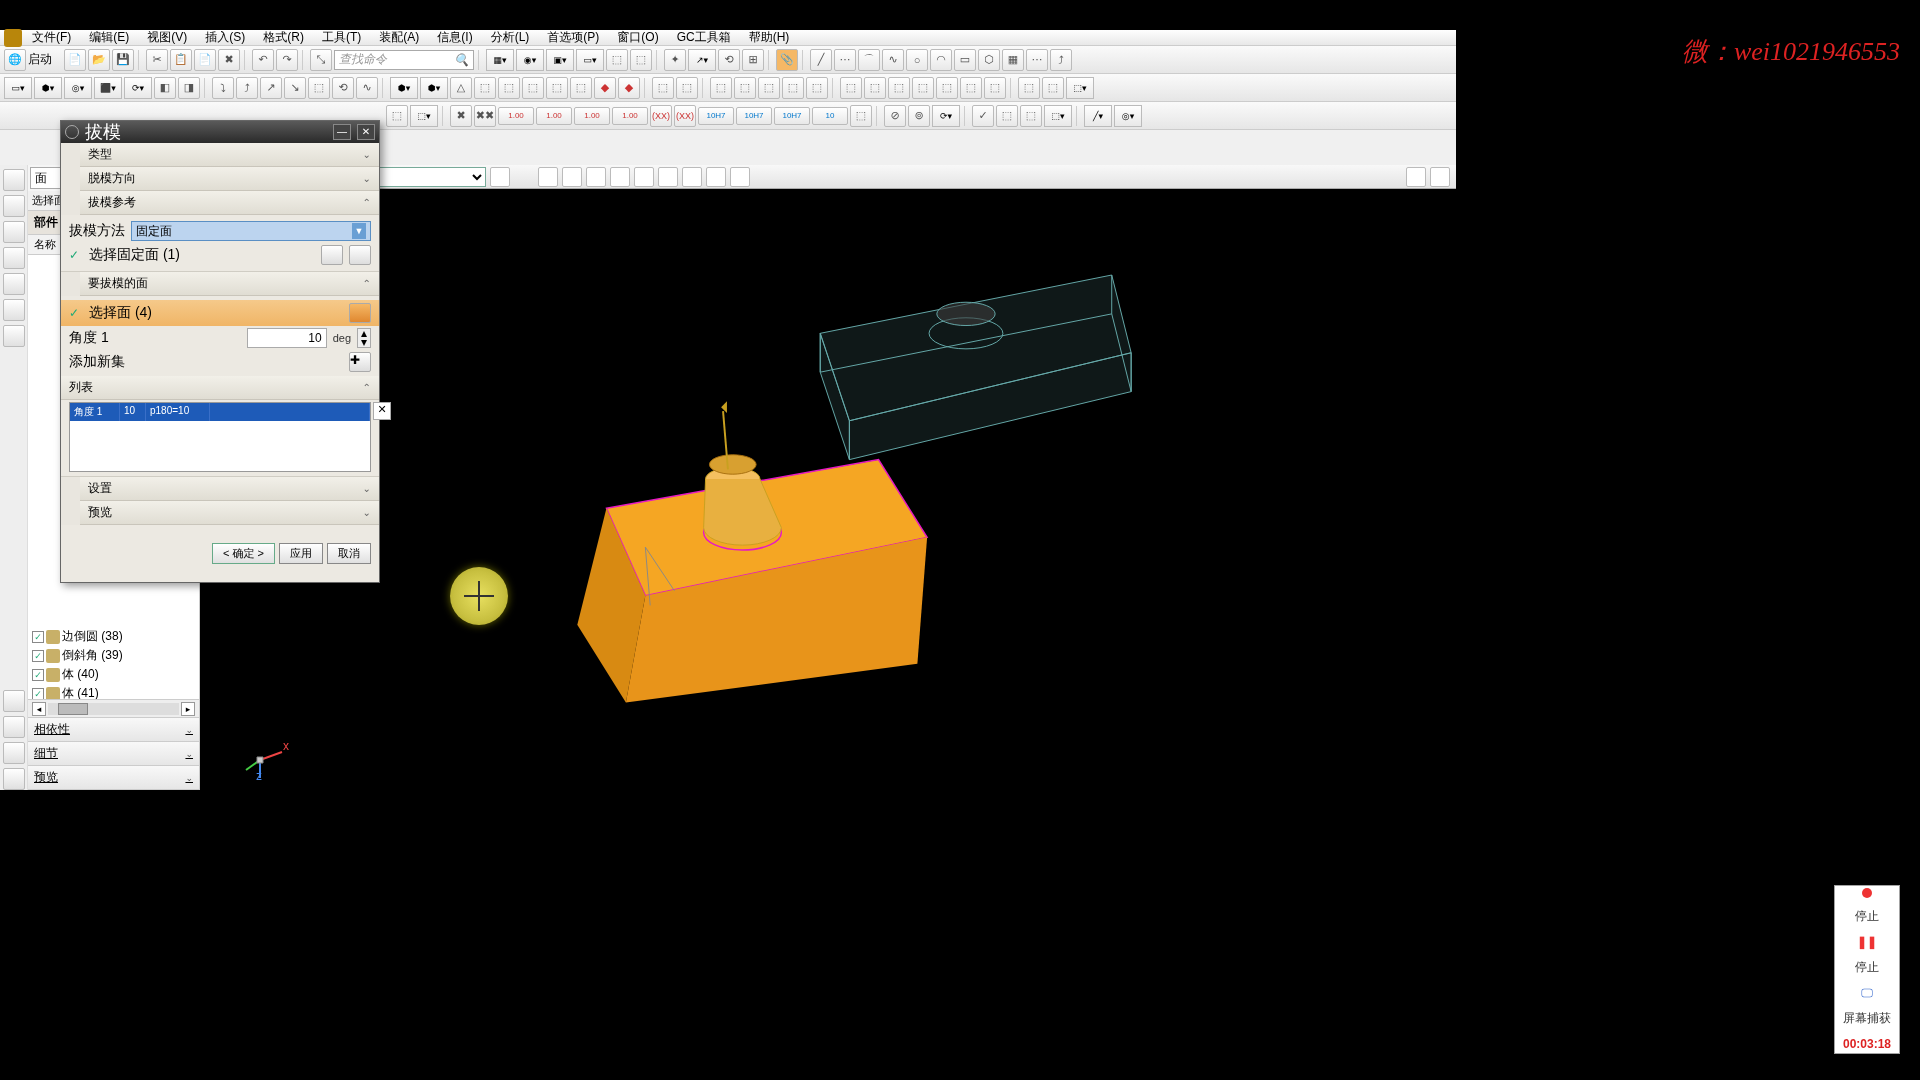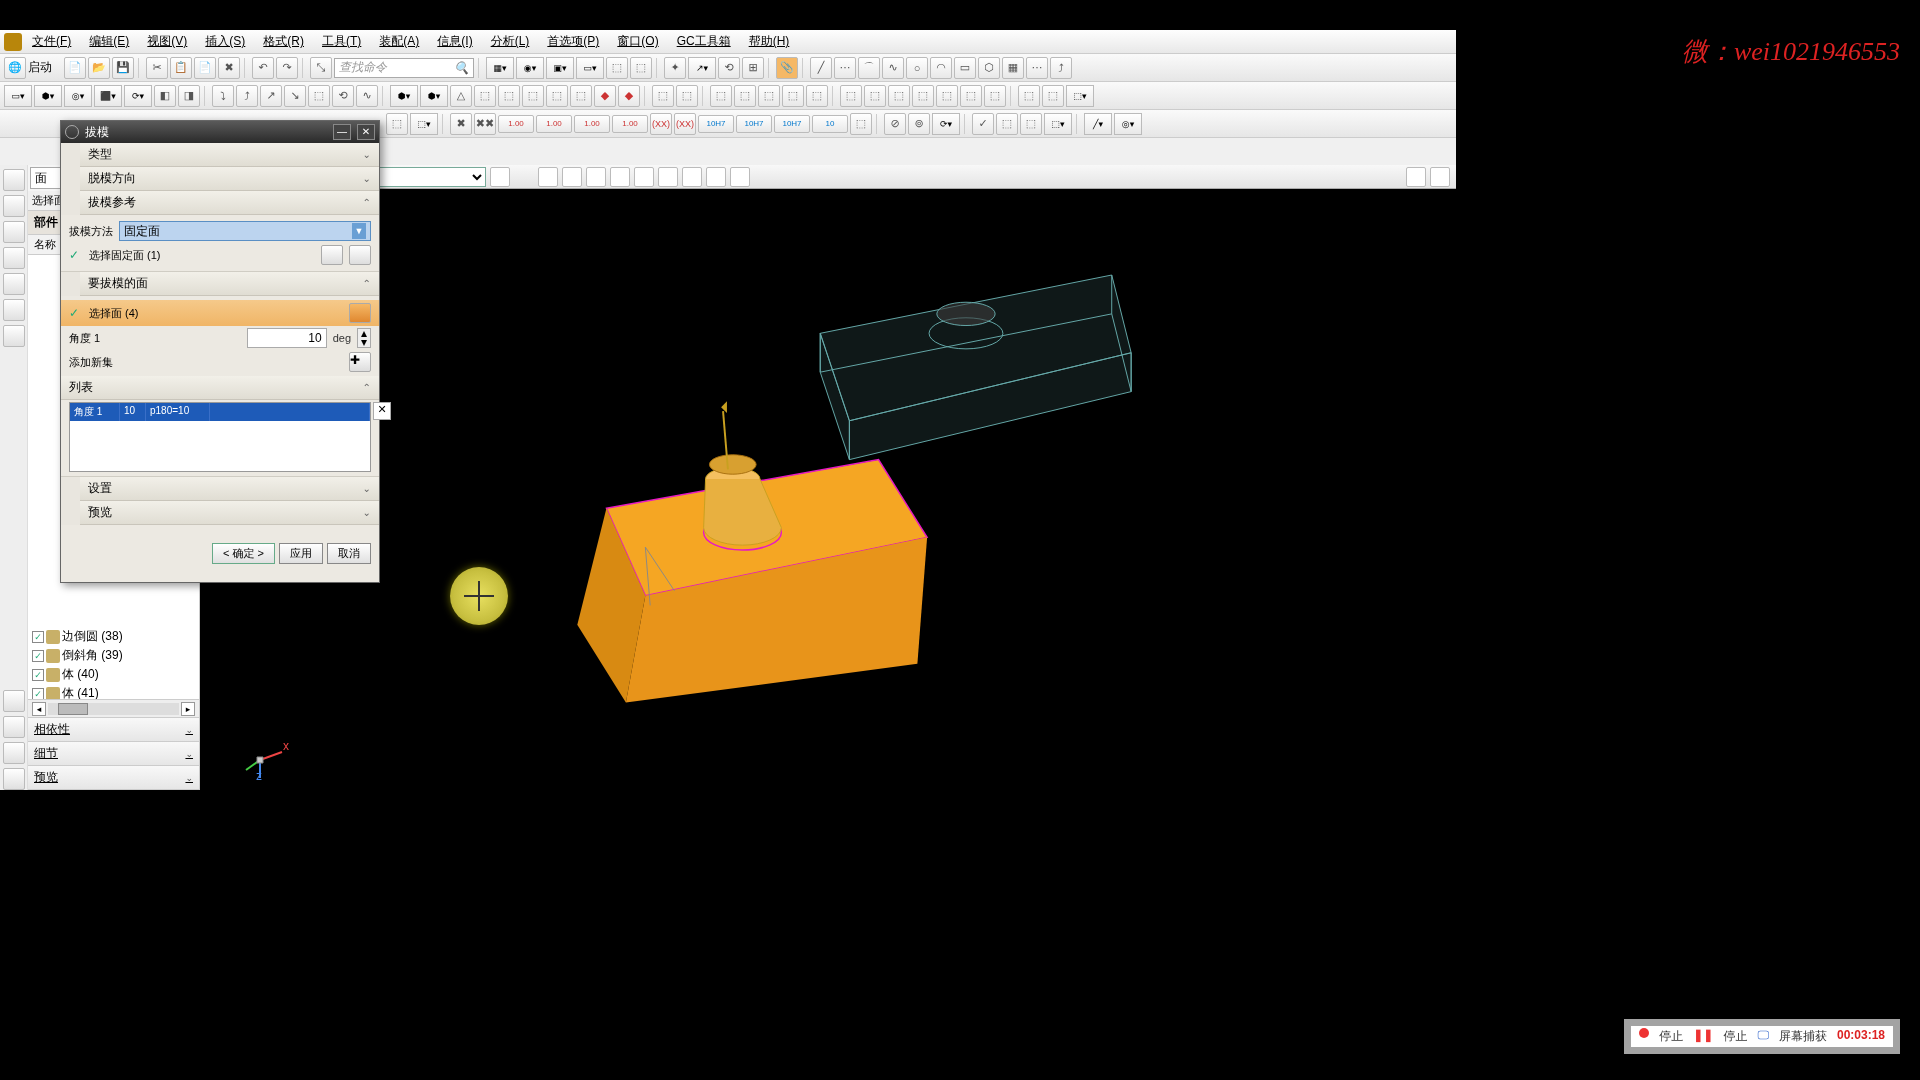--- a/index.html
+++ b/index.html
@@ -1,18 +1,18 @@
 <!DOCTYPE html>
 <html><head>
 <meta charset="utf-8">
 <style>
 * { margin: 0; padding: 0; box-sizing: border-box; font-family: "Microsoft YaHei", SimSun, sans-serif; font-size: 12px; }
 body { background: #000; width: 1920px; height: 1080px; overflow: hidden; position: relative; }
 .app-window { position: absolute; left: 0; top: 30px; width: 1456px; height: 760px; background: #f0f0f0; }
-.menubar { display: flex; align-items: center; height: 24px; background: linear-gradient(#fefefe,#e8e8e8); border-bottom: 1px solid #ccc; padding: 0 4px; gap: 2px; text-decoration: underline; }
+.menubar { display: flex; align-items: center; height: 16px; background: linear-gradient(#fefefe,#e8e8e8); border-bottom: 1px solid #ccc; padding: 0 4px; gap: 2px; }
 .menubar .logo { width: 18px; height: 18px; background: #b8860b; border-radius: 3px; }
 .menubar .item { padding: 2px 8px; cursor: default; }
 .toolbar-row { display: flex; align-items: center; height: 28px; background: linear-gradient(#fafafa,#e6e6e6); border-bottom: 1px solid #ccc; padding: 0 4px; gap: 2px; }
 .toolbar-row .tbtn { width: 22px; height: 22px; background: linear-gradient(#fff,#e8e8e8); border: 1px solid #bbb; border-radius: 2px; display: flex; align-items: center; justify-content: center; font-size: 11px; color: #555; }
 .toolbar-row .tbtn.small { width: 36px; height: 18px; }
 .toolbar-row .sep { width: 4px; height: 20px; border-left: 1px solid #ccc; margin: 0 2px; }
 .toolbar-row .search-box { width: 140px; height: 20px; border: 1px solid #aaa; background: #fff; padding: 0 4px; color: #999; font-style: italic; display: flex; align-items: center; justify-content: space-between; }
 .toolbar-row .dd { width: 28px; height: 22px; background: linear-gradient(#fff,#e8e8e8); border: 1px solid #bbb; display: flex; align-items: center; justify-content: center; font-size: 9px; }
 .content-area { position: absolute; left: 0; top: 135px; right: 0; bottom: 0; display: flex; }
 .left-panel { width: 200px; background: #f5f5f5; border-right: 1px solid #ccc; display: flex; }
@@ -37,46 +37,46 @@
 .viewport { flex:1; background: #000; position:relative; }
 .sel-bar { position:absolute; left:0; right:0; top:0; height:24px; background:linear-gradient(#f8f8f8,#e4e4e4); border-bottom:1px solid #aaa; display:flex; align-items:center; gap:4px; padding:0 6px; }
 .sel-bar .sbtn { width:20px;height:20px;border:1px solid #bbb;background:#fff;border-radius:2px; }
 .sel-bar select { height:20px; width:160px; border:1px solid #7a9; background:#fff; }
 .status-strip { position:absolute; left:0; right:0; top:24px; height:18px; background:#b0b0b0; color:#000; text-align:center; font-size:11px; line-height:18px;}
 .viewport-3d { position:absolute; left:0; right:0; top:42px; bottom:0; background:#000; }
 .axis-widget { position:absolute; left:40px; bottom:10px; width:50px; height:50px; }
 .dialog { position:absolute; left:60px; top:120px; width:320px; background:#e9e6df; border:1px solid #666; box-shadow: 3px 3px 8px rgba(0,0,0,0.4); z-index: 100; }
 .dialog-title { height:22px; background: linear-gradient(#5a5a5a,#2a2a2a); color:#fff; display:flex; align-items:center; padding:0 4px; gap:6px; }
 .dialog-title .gear { width:14px;height:14px;border:1px solid #aaa;border-radius:50%; }
-.dialog-title .ttl { flex:1; font-size:12px; }
+.dialog-title .ttl { flex:1; font-size:18px; }
 .dialog-title .wbtn { width:18px;height:16px;background:#444;color:#fff;border:1px solid #888;text-align:center;line-height:14px;font-size:10px;}
 .dlg-section-hdr { display:flex;justify-content:space-between;align-items:center;padding:3px 8px;background:linear-gradient(#f2f0e9,#e0ddd3);border-bottom:1px solid #c9c5bb;font-size:12px;margin-left:19px;}
 .dlg-section-hdr .chev{font-size:10px;color:#666;}
 .dlg-body{padding:4px 8px;background:#ece9e2;border-bottom:1px solid #d0cdc4;}
 .dlg-row{display:flex;align-items:center;gap:6px;padding:2px 0;}
-.dlg-row label{font-size:11px;}
+.dlg-row label{font-size:14px;}
 .dlg-row .combo{flex:1;height:20px;border:1px solid #5a8fc4;background:#bcd4ef;padding:0 4px;display:flex;align-items:center;justify-content:space-between;}
 .dlg-row .combo .arr{width:14px;height:16px;background:#6a9fd4;color:#fff;text-align:center;font-size:9px;line-height:16px;}
 .dlg-row .chk{width:14px;height:14px;color:#2a7;font-size:12px;}
 .dlg-row .num-input{width:80px;height:20px;border:1px solid #aaa;background:#fff;padding:0 4px;text-align:right;}
 .dlg-row .unit{font-size:11px;color:#333;}
 .dlg-row .spin{width:14px;height:20px;border:1px solid #aaa;background:#eee;font-size:8px;display:flex;flex-direction:column;}
 .dlg-row .spin div{flex:1;text-align:center;line-height:9px;}
 .dlg-row.highlight{background:linear-gradient(#f5c98a,#f0b566);margin:0 -8px;padding:3px 8px;}
 .dlg-row .pill-btn{width:22px;height:20px;border:1px solid #aaa;background:linear-gradient(#fff,#ddd);border-radius:2px;}
 .dlg-row .pill-btn.active{background:linear-gradient(#f5b866,#e08830);}
 .list-box{border:1px solid #999;background:#fff;height:70px;position:relative;margin-top:2px;}
 .list-data-row{display:flex;background:#1e5bb8;color:#fff;}
 .list-data-row .c{padding:2px 4px;border-right:1px solid #3a6fc8;font-size:10px;}
 .list-del{position:absolute;right:-20px;top:0;width:18px;height:18px;border:1px solid #aaa;background:#fff;text-align:center;font-size:11px;}
 .dlg-buttons{display:flex;justify-content:flex-end;gap:4px;padding:18px 8px;background:#ece9e2;}
 .dlg-buttons button{padding:2px 10px;border:1px solid #888;background:linear-gradient(#fff,#e0e0e0);font-size:11px;}
 .dlg-buttons button.primary{border:1px solid #6a8;font-size:11px;}
 .watermark{position:absolute;right:20px;top:34px;color:#d22;font-family:"STXingkai","KaiTi",cursive;font-size:26px;font-style:italic;z-index:200;}
-.status-bar{position:absolute;right:20px;bottom:26px;display:flex;gap:10px;align-items:flex-start;color:#333;background:#fff;padding:2px 8px;border:7px solid #a3a3a3;}
+.status-bar{position:absolute;right:20px;bottom:26px;display:flex;gap:10px;align-items:center;color:#333;background:#fff;padding:2px 8px;border:1px solid #a3a3a3;flex-direction:column;}
 .status-bar .dot{width:10px;height:10px;border-radius:50%;}
 .status-bar .rec-time{color:#d22;font-weight:bold;}
 svg{display:block;}
 .cursor-highlight{position:absolute;width:58px;height:58px;border-radius:50%;background:radial-gradient(circle,#e8e060 0%,#c8c040 60%,#a8a020 100%);box-shadow:0 0 8px rgba(200,200,0,0.5);display:flex;align-items:center;justify-content:center;z-index:90;}
 .cursor-highlight .cross{position:relative;width:30px;height:30px;}
 .cursor-highlight .cross::before,.cursor-highlight .cross::after{content:"";position:absolute;background:#333;}
 .cursor-highlight .cross::before{left:14px;top:0;width:2px;height:30px;}
 .cursor-highlight .cross::after{top:14px;left:0;height:2px;width:30px;}
 </style>
 </head>

